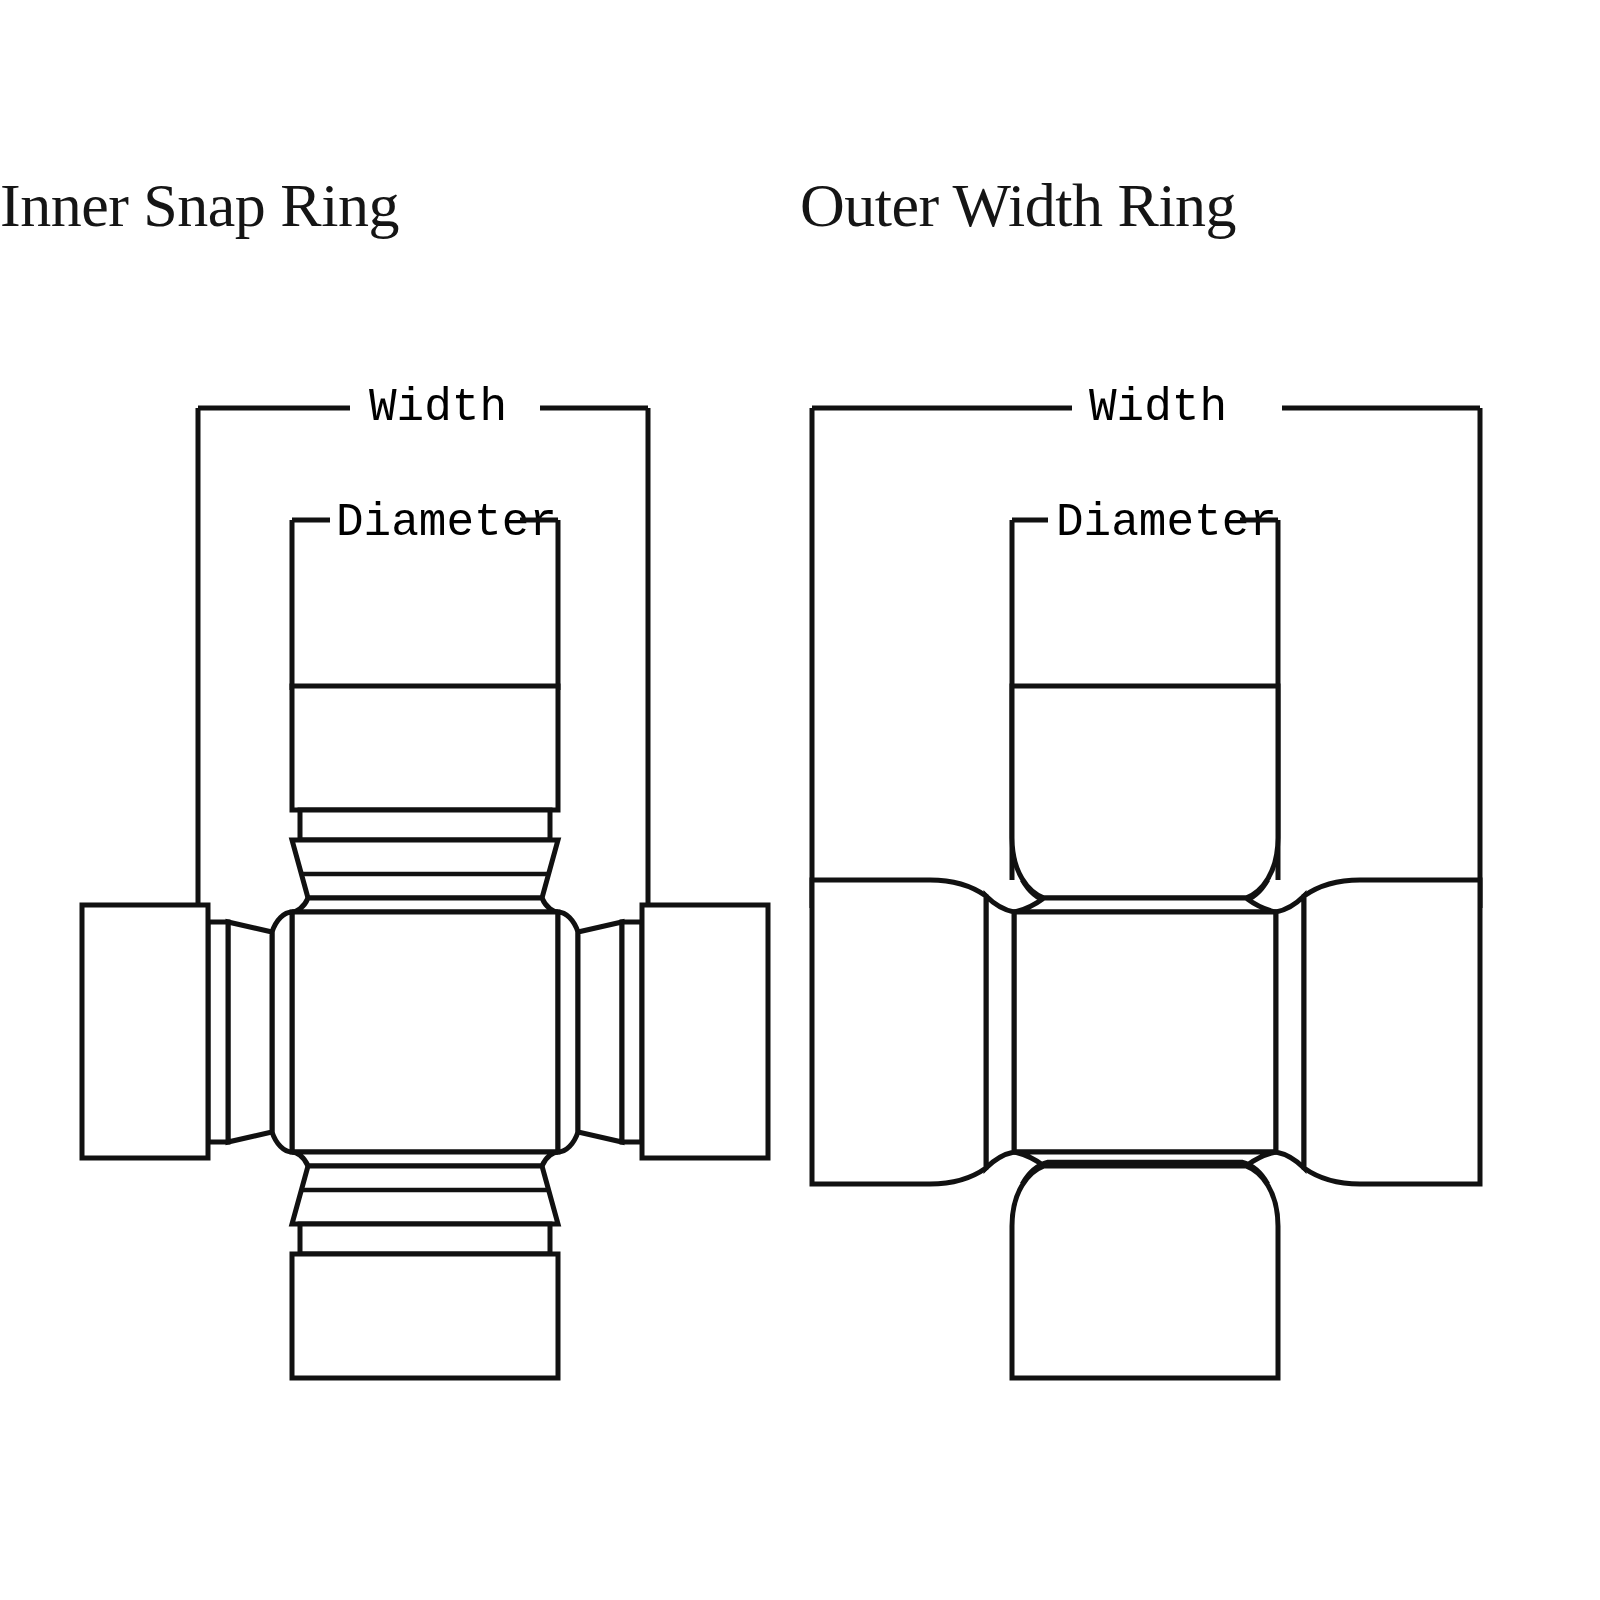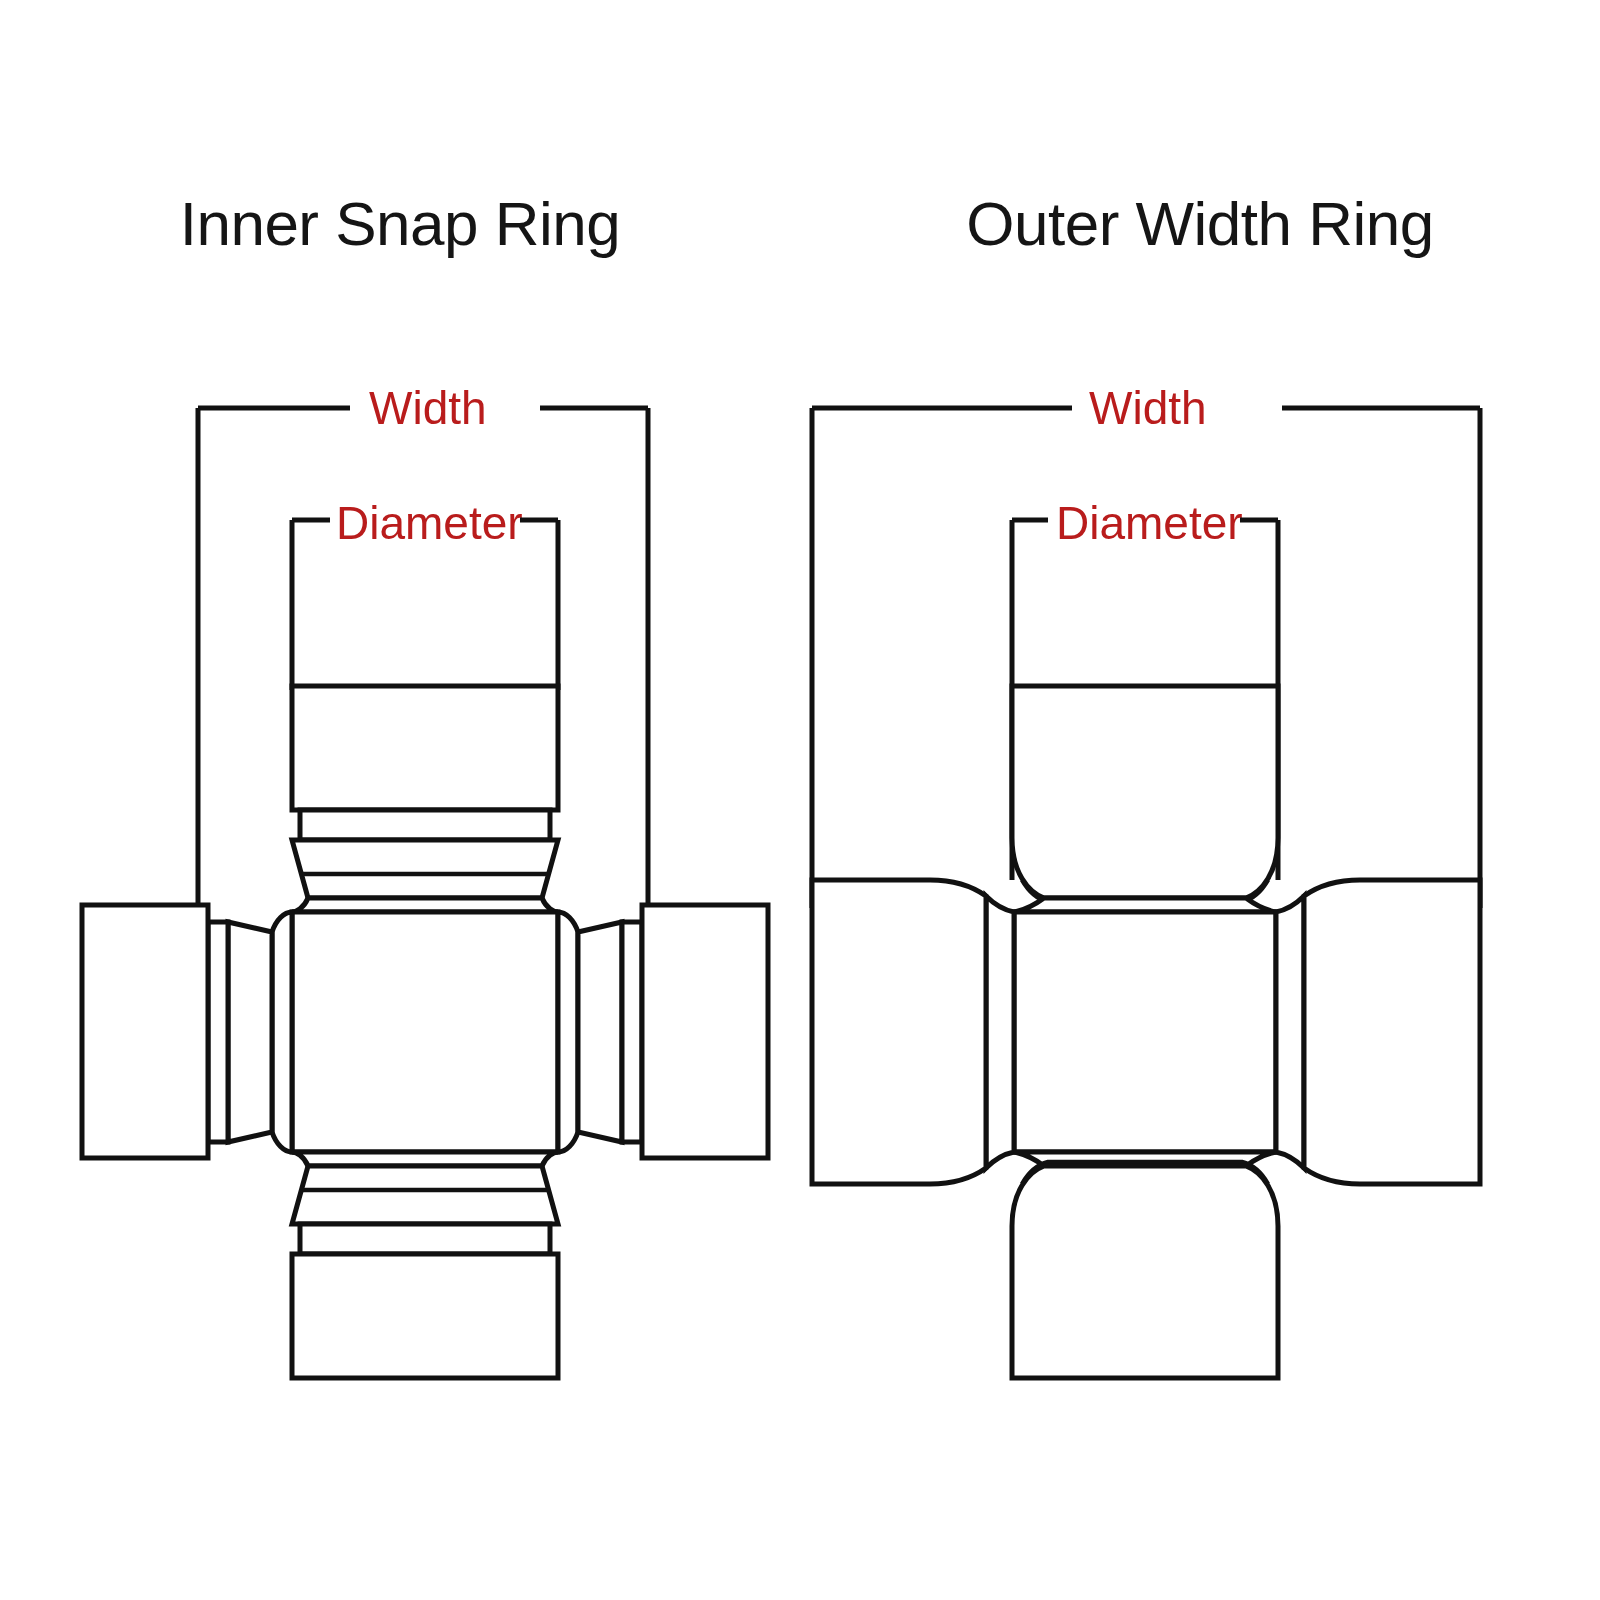--- a/index.html
+++ b/index.html
@@ -16,42 +16,42 @@
     overflow: hidden;
   }
   #diagram-root {
     position: absolute;
     inset: 0;
     width: 1600px;
     height: 1600px;
   }
   .panel-title {
     position: absolute;
-    top: 188px;
+    top: 170px;
     font-size: 62px;
     font-weight: 400;
     color: #151515;
     letter-spacing: -0.5px;
     white-space: nowrap;
-    text-align: center;
-    font-family: Liberation Sans, sans-serif;
+    text-align: left;
+    font-family: Liberation Serif, serif;
   }
   #title-left  { left: 0;    width: 800px; }
   #title-right { left: 800px; width: 800px; }
 
   .dim-label {
     position: absolute;
     font-size: 46px;
     font-weight: 400;
-    color: #b91c1c;
+    color: #000000;
     white-space: nowrap;
     background: #ffffff;
     padding: 0 14px;
     line-height: 1;
-    font-family: Liberation Sans, sans-serif;
+    font-family: Liberation Mono, monospace;
   }
   #width-label-left   { left: 355px;  top: 385px; }
   #width-label-right  { left: 1075px; top: 385px; }
   #diam-label-left    { left: 322px;  top: 500px; }
   #diam-label-right   { left: 1042px; top: 500px; }
 
   svg.drawing {
     position: absolute;
     left: 0;
     top: 0;

